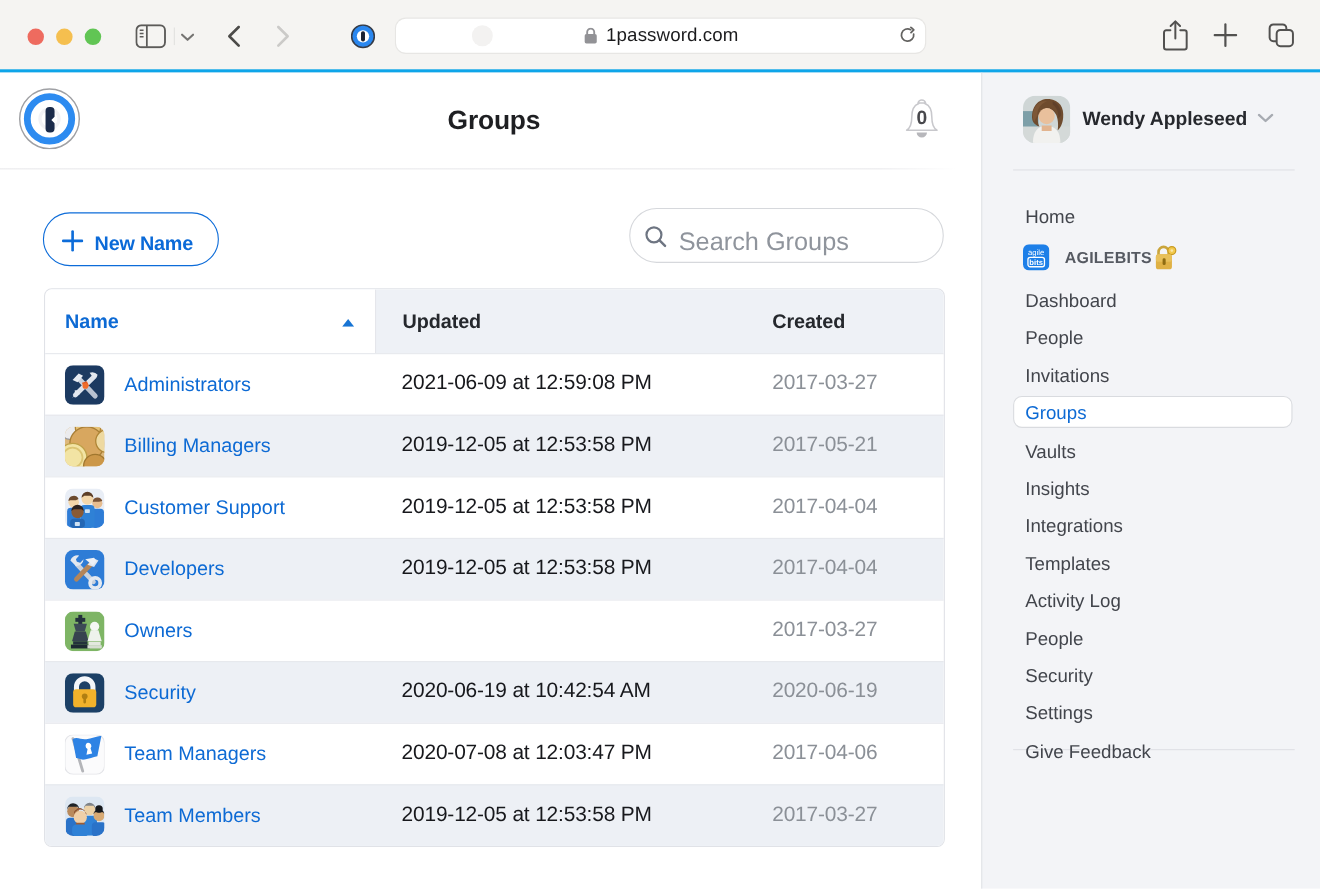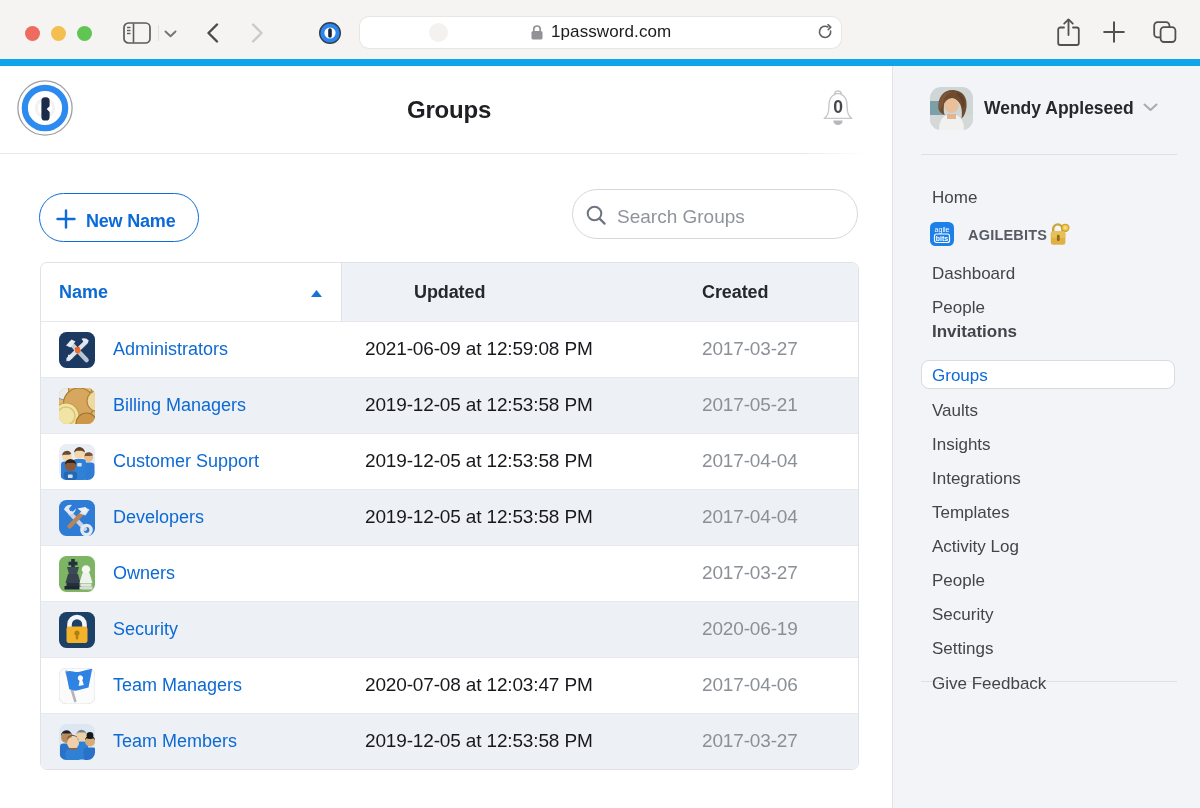--- a/index.html
+++ b/index.html
@@ -1,33 +1,33 @@
 <!DOCTYPE html>
 <html><head>
 <meta charset="utf-8">
 <style>
 * { margin:0; padding:0; box-sizing:border-box; }
 html,body { width:1200px; height:808px; overflow:hidden; font-family:"Liberation Sans", sans-serif; }
 body { position:relative; background:#fff; }
 .abs { position:absolute; }
 
 
-#chrome { left:0; top:0; width:1200px; height:66px; background:#f5f4f2; border-bottom:7px solid #0ea5e9; }
+#chrome { left:0; top:0; width:1200px; height:66px; background:#f5f4f2; border-bottom:3px solid #0ea5e9; }
 .dot { width:15px; height:15px; border-radius:50%; top:25.5px; }
 #urlbar { left:360px; top:17px; width:481px; height:31px; background:#fff; border-radius:9px; box-shadow:0 0 0 1px #e7e6e4; }
 #urltext { left:551px; top:0; height:66px; line-height:64px; font-size:17px; color:#1b1b1d; letter-spacing:0.1px;}
 
 
 #main { left:0; top:66px; width:892px; height:742px; background:#fff; }
 #title { left:3px; top:30px; width:892px; text-align:center; font-size:24px; font-weight:700; color:#1e1f22; letter-spacing:-0.2px;}
 #hdrline { left:0; top:87px; width:869px; height:1px; background:linear-gradient(to right,#e9e9ec 92%, rgba(233,233,236,0)); }
 #newgroup { left:39px; top:127px; width:160px; height:49px; border:1.5px solid #0d6cd9; border-radius:24.5px; color:#0b6ad8; }
 #newgroup .lbl { left:46px; top:17px; font-size:18px; font-weight:700; letter-spacing:-0.2px;}
 #search { left:572px; top:123px; width:286px; height:50px; border:1.5px solid #d6d8dc; border-radius:25px; background:#fff; }
-#search .ph { left:44px; top:16px; font-size:19px; color:#8f949c; }
+#search .ph { left:44px; top:16px; font-size:23px; color:#8f949c; }
 
 
 #table { left:40px; top:196px; width:819px; height:508px; border:1px solid #e0e2e7; border-radius:7px; overflow:hidden; }
 #thead { left:0; top:0; width:817px; height:58px; background:#eef1f6; border-radius:6px 6px 0 0; }
 #namecell { left:0; top:0; width:301px; height:58px; background:#fff; border-right:1px solid #e0e2e7; border-radius:6px 0 0 0; }
 .hname { left:18px; top:19px; font-size:18px; font-weight:700; color:#0d6ad4; }
 .hcol { top:19px; font-size:18px; font-weight:700; color:#25282d; letter-spacing:-0.1px; }
 .row { left:0; width:817px; height:56px; border-top:1px solid #e6e8ed; }
 .row.alt { background:#edf0f5; }
 .ricon { left:18px; top:10px; width:36px; height:36px; }
@@ -137,21 +137,21 @@
     <div class="abs ph">Search Groups</div>
   </div>
 
   <div id="table" class="abs">
     <div id="thead" class="abs">
       <div id="namecell" class="abs"></div>
       <div class="abs hname">Name</div>
       <svg class="abs" style="left:270px; top:27px;" width="11" height="7" viewBox="0 0 11 7">
         <path d="M5.5 0 L11 7 L0 7 Z" fill="#1774d4"></path>
       </svg>
-      <div class="abs hcol" style="left:325px;margin-left:48px;">Updated</div>
+      <div class="abs hcol" style="left:325px;">Updated</div>
       <div class="abs hcol" style="left:661px;">Created</div>
     </div>
 
     <div id="rows">
         <div class="abs row " style="top:58px;">
     <div class="abs ricon"><svg width="36" height="36" viewBox="0 0 36 36">
               <rect width="36" height="36" rx="7.5" fill="#1c3a61"></rect>
               <g stroke-linecap="round">
                 <line x1="20" y1="20" x2="27.5" y2="28" stroke="#b9c2d1" stroke-width="4.6"></line>
                 <line x1="12" y1="11.5" x2="18.5" y2="18.5" stroke="#c9d0db" stroke-width="4.6"></line>
@@ -255,20 +255,21 @@
   </div>
         <div class="abs row alt" style="top:338px;">
     <div class="abs ricon"><svg width="36" height="36" viewBox="0 0 36 36">
               <rect width="36" height="36" rx="7.5" fill="#1c4066"></rect>
               <path d="M10.5 16 V12.5 a7.5 7.5 0 0 1 15 0 V16" fill="none" stroke="#f3f6fa" stroke-width="4.6"></path>
               <rect x="7.5" y="14.5" width="21" height="16.5" rx="2.8" fill="#f2b22b"></rect>
               <circle cx="18" cy="21" r="2.6" fill="#b07f12"></circle>
               <rect x="16.8" y="21.5" width="2.4" height="6" rx="1" fill="#b07f12"></rect>
             </svg></div>
     <div class="abs rname">Security</div>
+    <div class="abs rupd">2020-06-19 at 10:42:54 AM</div>
     <div class="abs rcre">2020-06-19</div>
   </div>
         <div class="abs row " style="top:394px;">
     <div class="abs ricon"><svg width="36" height="36" viewBox="0 0 36 36">
               <rect width="36" height="36" rx="7.5" fill="#fbfbfc" stroke="#e3e4e8" stroke-width="1"></rect>
               <line x1="7.3" y1="3.5" x2="16.2" y2="33" stroke="#b4b5b9" stroke-width="2.6" stroke-linecap="round"></line>
               <path d="M7.0 4.0 C11 1.2 15 4.8 19.5 4.0 C24 3.2 28.5 1.6 33.2 0.8 L29.5 19.6 C25.5 20.4 22 21.8 18 22.5 C14 23.2 12 20.8 10.2 21.2 Z" fill="#2e83e4"></path>
               <path d="M20.8 7.2 a3 3 0 0 1 2.5 5 l1.5 4.8 -5.2 1.1 1 -5.3 a3 3 0 0 1 0.2 -5.6 z" fill="#fff"></path>
             </svg></div>
     <div class="abs rname">Team Managers</div>
@@ -347,21 +348,21 @@
     <path d="M3.2 11 V8 a4.6 4.6 0 0 1 9.2 0 V11" fill="none" stroke="#caa53c" stroke-width="2.4"></path>
     <circle cx="15.3" cy="6.8" r="3.6" fill="#f2c94c" stroke="#c89b25" stroke-width="1.1"></circle>
     <circle cx="15.3" cy="6.8" r="1.2" fill="#fff" opacity="0.5"></circle>
     <rect x="0.8" y="10.2" width="14.6" height="13.6" rx="2.4" fill="#dfb145"></rect>
     <rect x="0.8" y="10.2" width="14.6" height="6.8" rx="2.4" fill="#e8c05a"></rect>
     <rect x="6.9" y="13.8" width="2.8" height="6.2" rx="1.3" fill="#8f6c12"></rect>
   </svg>
 
   <div class="abs sitem" style="top:198px;">Dashboard</div>
   <div class="abs sitem" style="top:232px;">People</div>
-  <div class="abs sitem" style="top:256px;font-weight:bold;">Invitations</div>
+  <div class="abs sitem" style="top:266px;">Invitations</div>
   <div id="gpill" class="abs"></div>
   <div class="abs sitem" style="top:300px; color:#0d6ad4;">Groups</div>
   <div class="abs sitem" style="top:335px;">Vaults</div>
   <div class="abs sitem" style="top:369px;">Insights</div>
   <div class="abs sitem" style="top:403px;">Integrations</div>
   <div class="abs sitem" style="top:437px;">Templates</div>
   <div class="abs sitem" style="top:471px;">Activity Log</div>
   <div class="abs sitem" style="top:505px;">People</div>
   <div class="abs sitem" style="top:539px;">Security</div>
   <div class="abs sitem" style="top:573px;">Settings</div>

